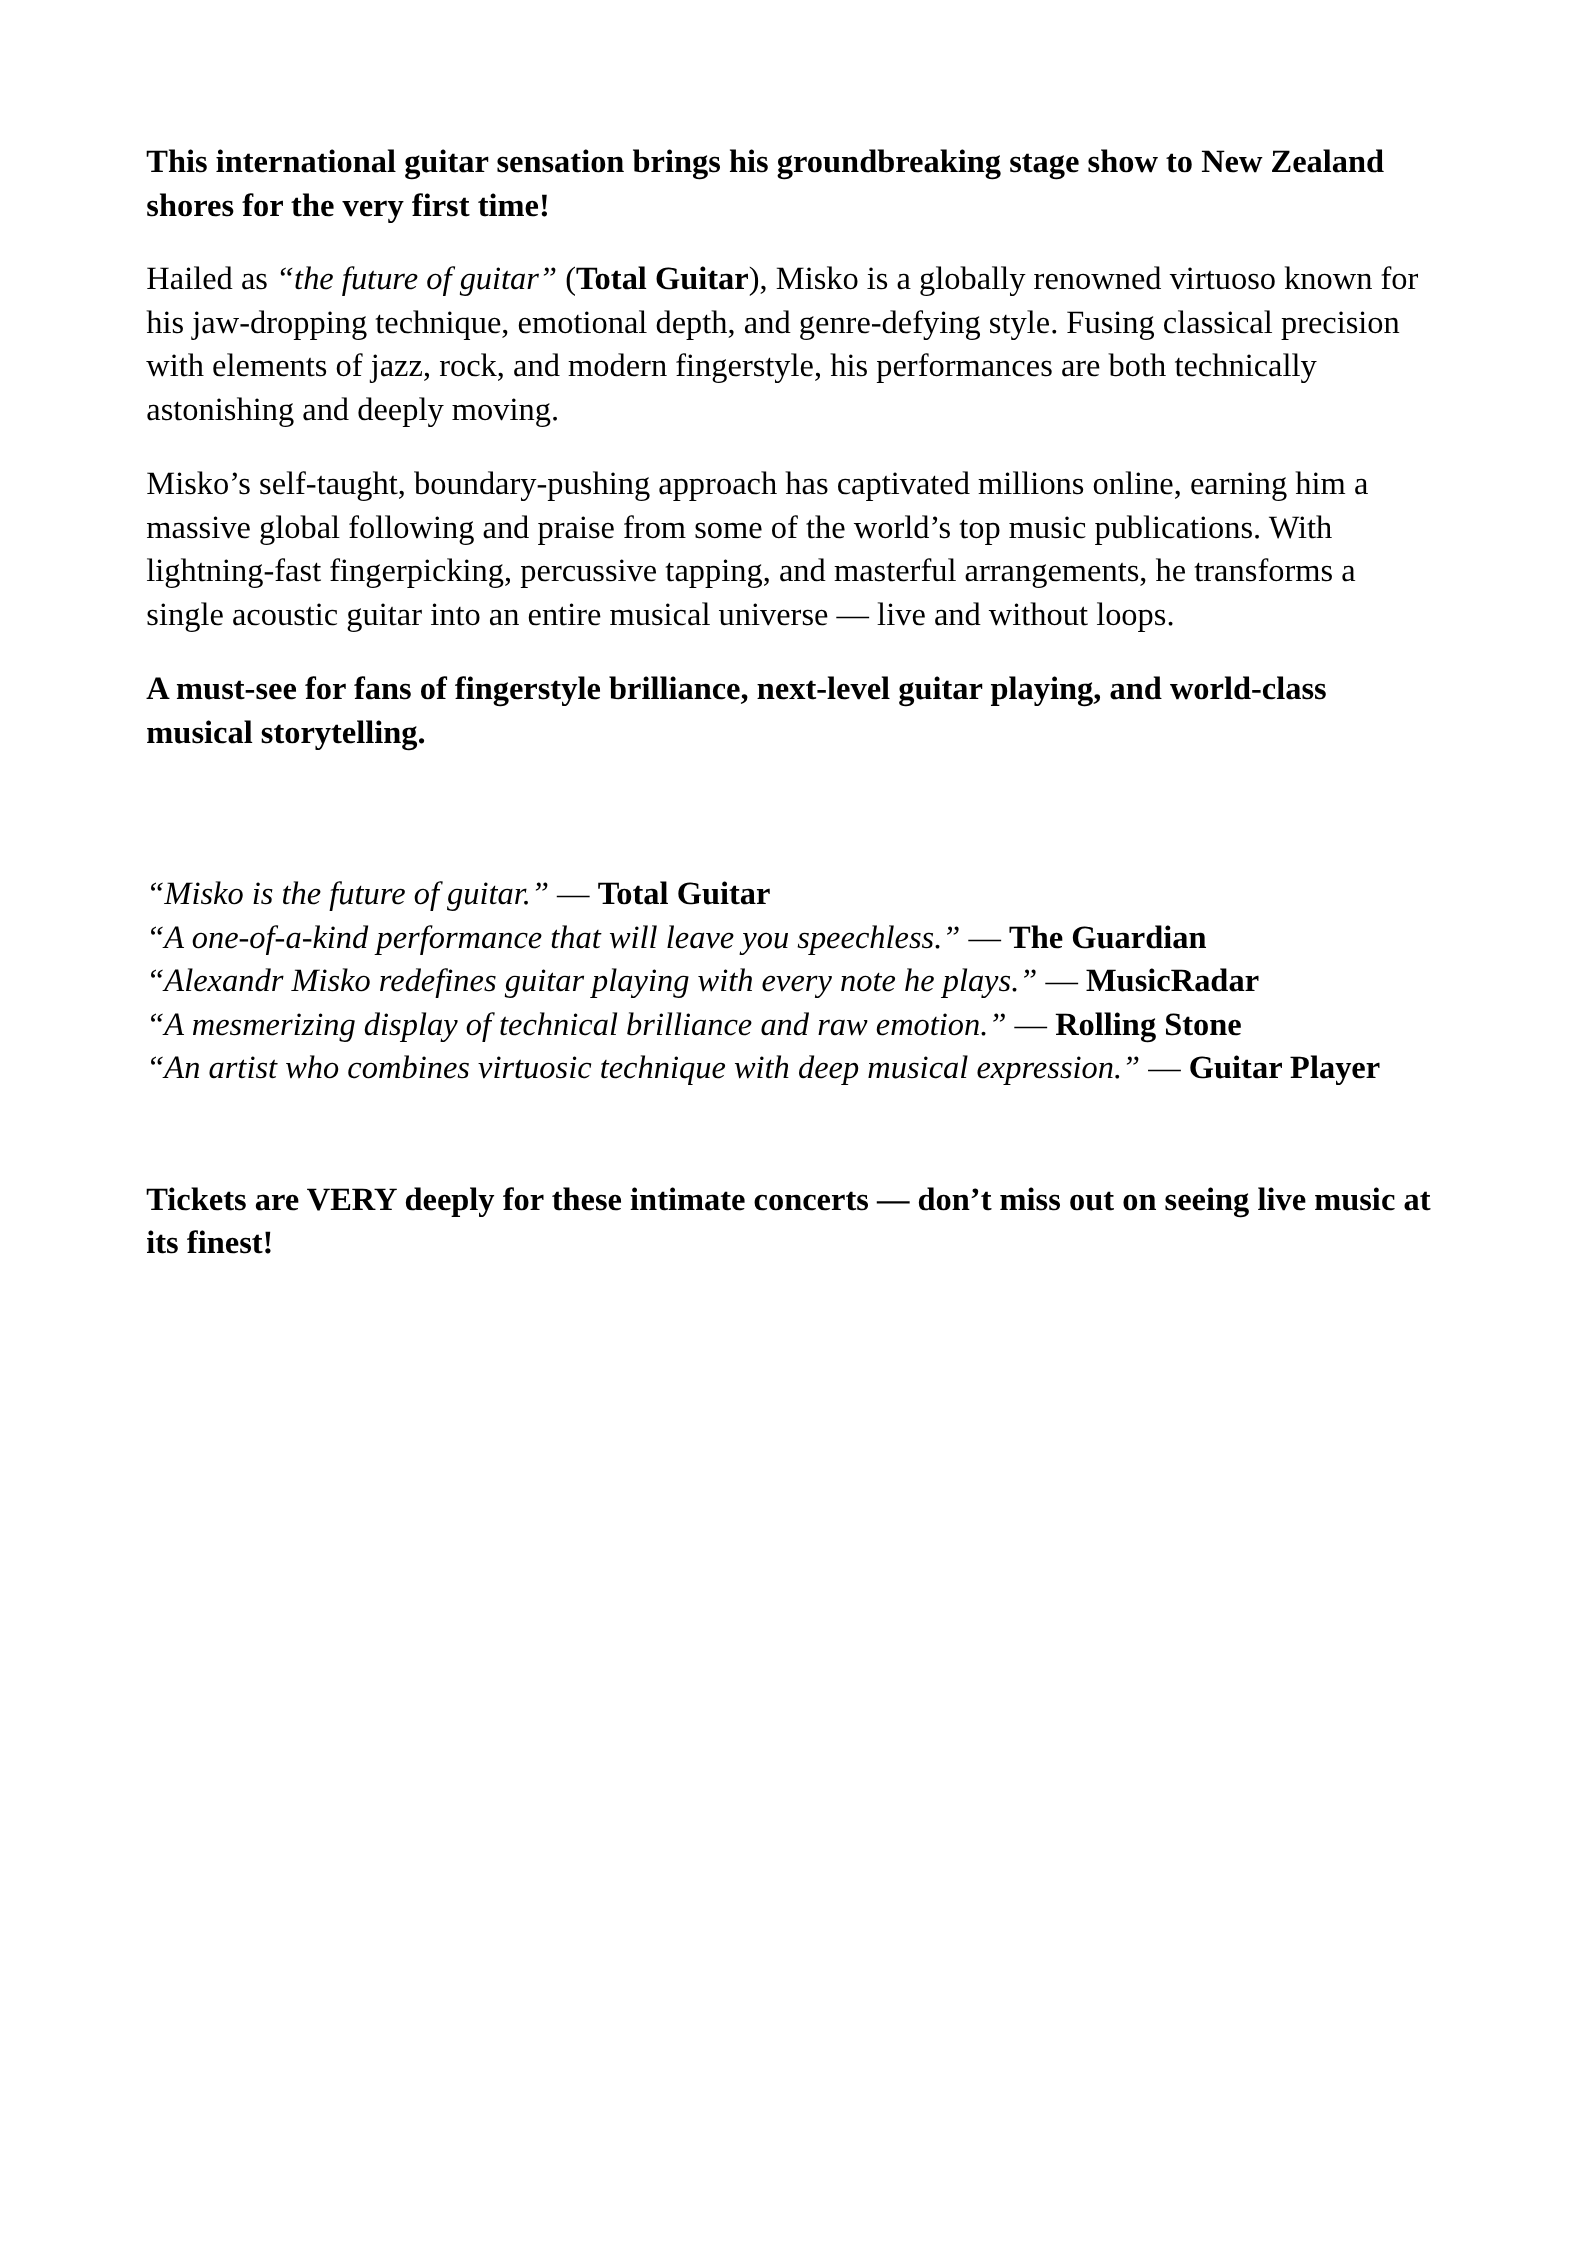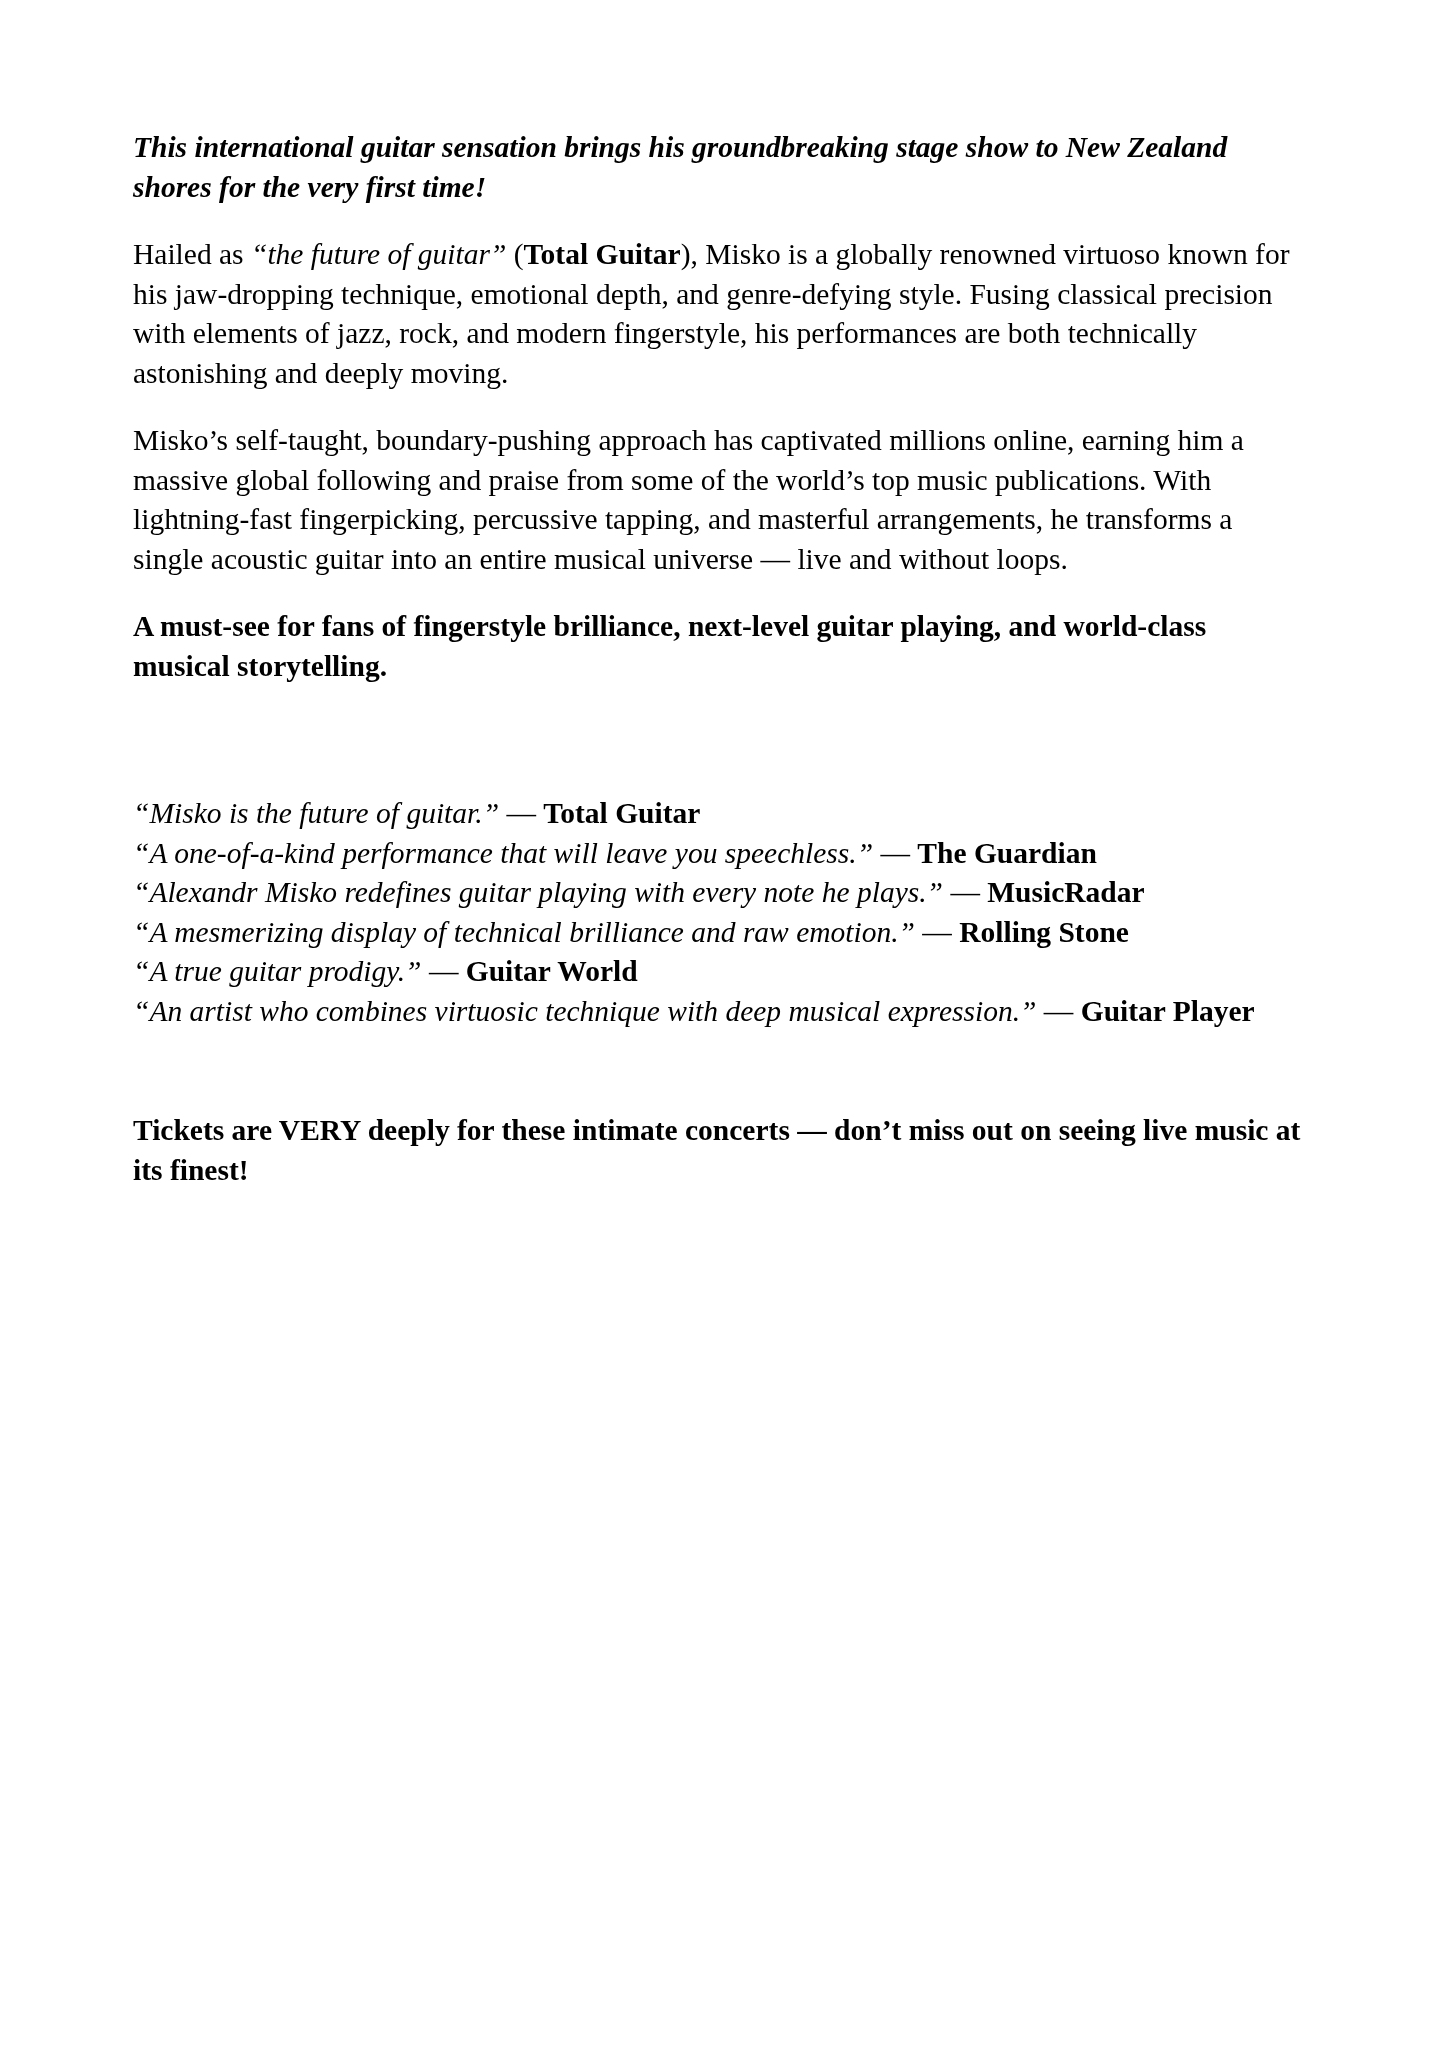--- a/index.html
+++ b/index.html
@@ -26,21 +26,20 @@
     width: 1175px;
   }
   p {
     margin: 0 0 28px 0;
     font-size: 29.5px;
     line-height: 1.34;
     text-align: left;
   }
   p.lead {
     font-weight: bold;
-    font-style: italic;
   }
   p.bold-block {
     font-weight: bold;
   }
   .press-block {
     margin: 0;
   }
   .press-heading {
     font-weight: bold;
     font-size: 29.5px;
@@ -94,23 +93,20 @@
       </div>
 
       <div class="quote-line">
         <span class="quote-text">“Alexandr Misko redefines guitar playing with every note he plays.”</span><span class="quote-dash">&nbsp;</span><span class="quote-dash">—</span><span class="quote-dash">&nbsp;</span><span class="quote-source">MusicRadar</span>
       </div>
 
       <div class="quote-line">
         <span class="quote-text">“A mesmerizing display of technical brilliance and raw emotion.”</span><span class="quote-dash">&nbsp;</span><span class="quote-dash">—</span><span class="quote-dash">&nbsp;</span><span class="quote-source">Rolling Stone</span>
       </div>
 
-      <div class="quote-line">
-        <span class="quote-text">“A true guitar prodigy.”</span><span class="quote-dash">&nbsp;</span><span class="quote-dash">—</span><span class="quote-dash">&nbsp;</span><span class="quote-source">Guitar World</span>
-      </div>
 
       <div class="quote-line">
         <span class="quote-text">“An artist who combines virtuosic technique with deep musical expression.”</span><span class="quote-dash">&nbsp;</span><span class="quote-dash">—</span><span class="quote-dash">&nbsp;</span><span class="quote-source">Guitar Player</span>
       </div>
     </div>
 
     <div class="gap-lg"></div>
 
     <p class="bold-block">Tickets are VERY deeply for these intimate concerts — don’t miss out on seeing live music at its finest!</p>
 

